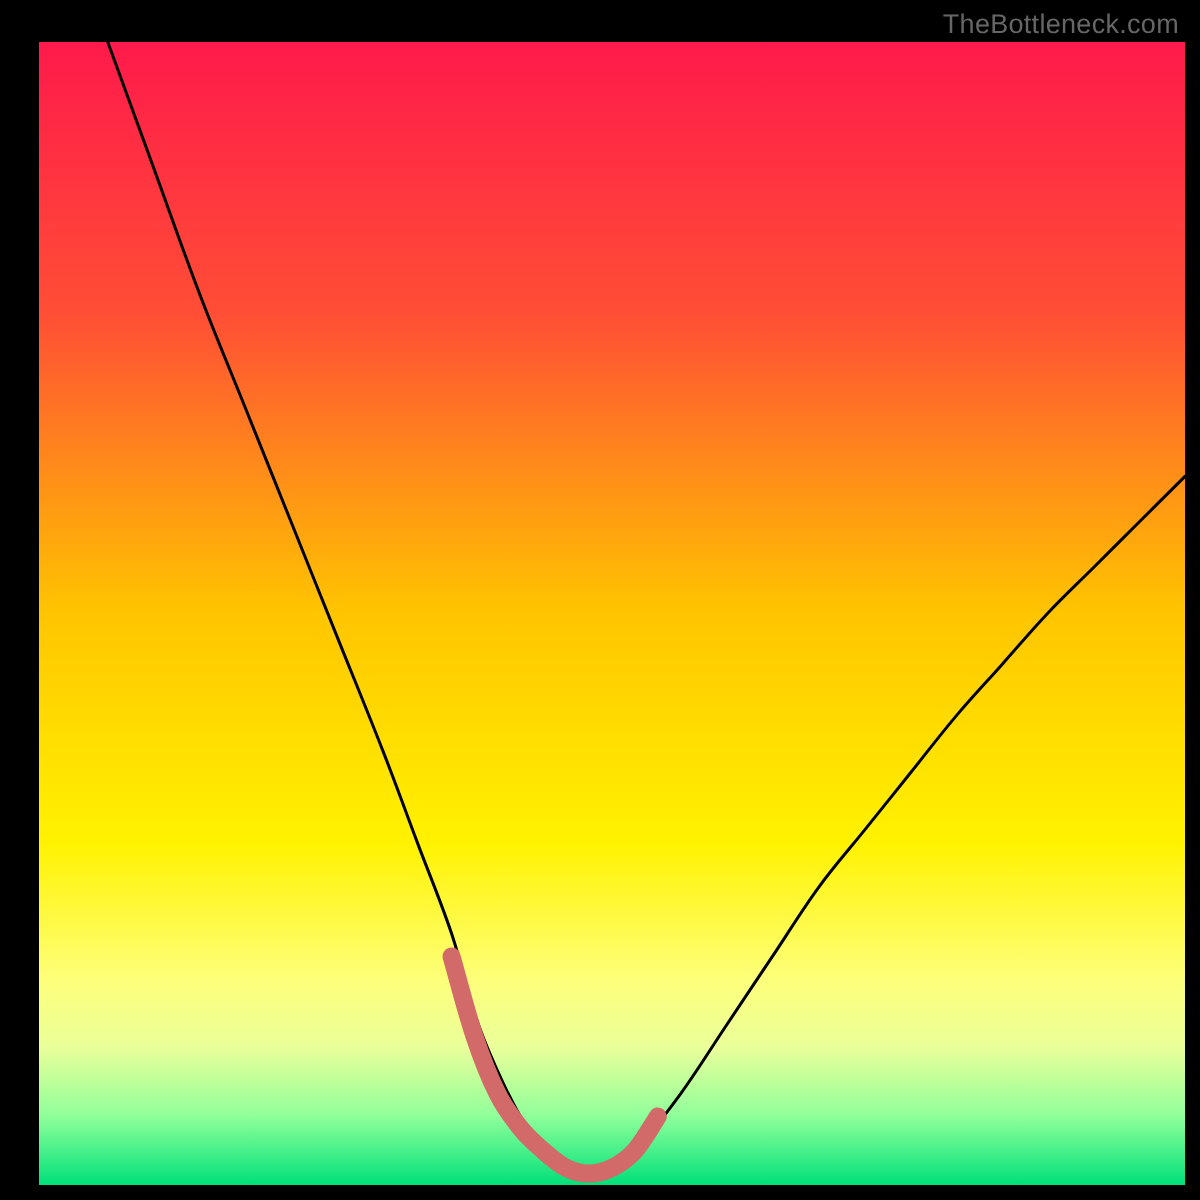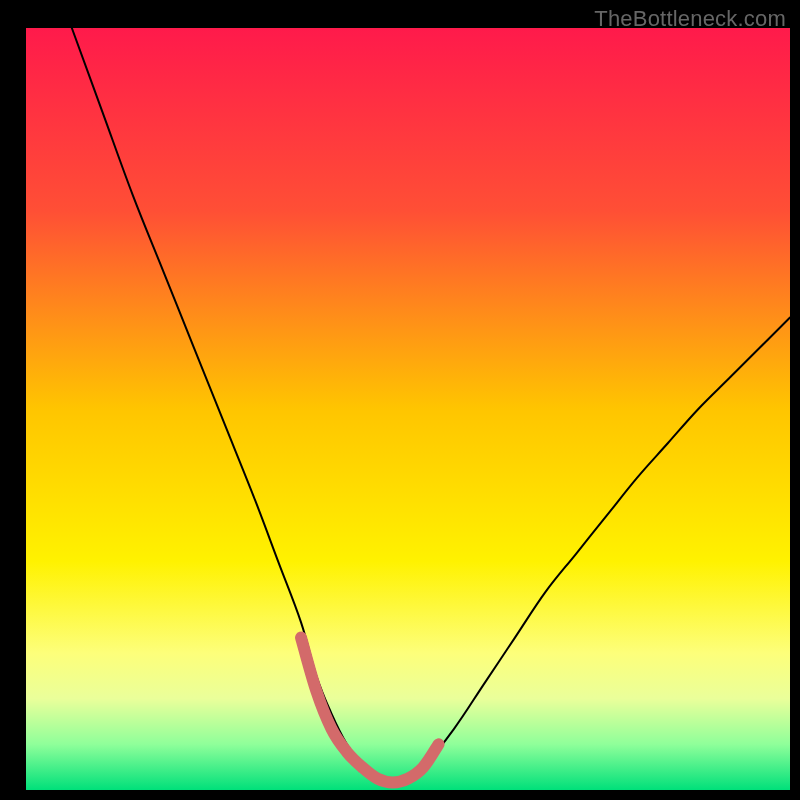--- a/index.html
+++ b/index.html
@@ -14,21 +14,21 @@
     position: relative;
     width: 800px;
     height: 800px;
     background: #000;
   }
   .watermark {
     position: absolute;
     top: 6px;
     right: 14px;
     font-family: Arial, Helvetica, sans-serif;
-    font-size: 22px;
+    font-size: 18px;
     color: #666666;
     letter-spacing: 0.2px;
     z-index: 10;
   }
   svg {
     display: block;
   }
 </style>
 </head>
 <body>

